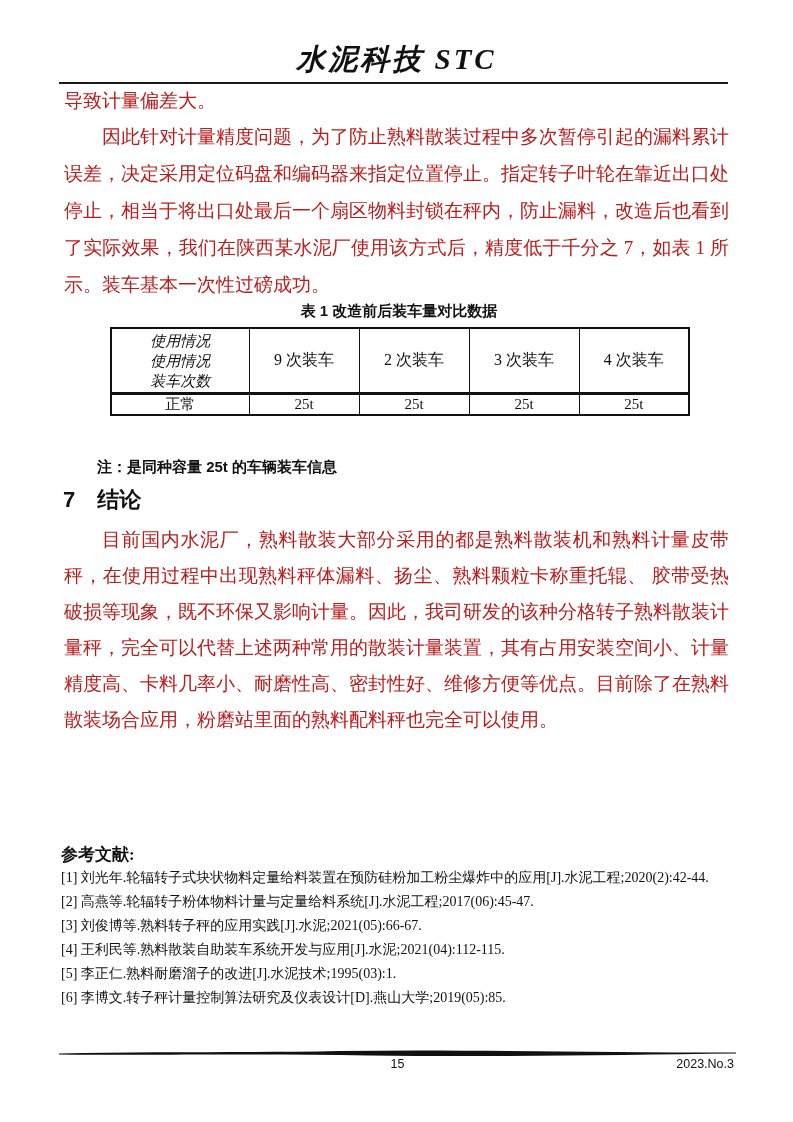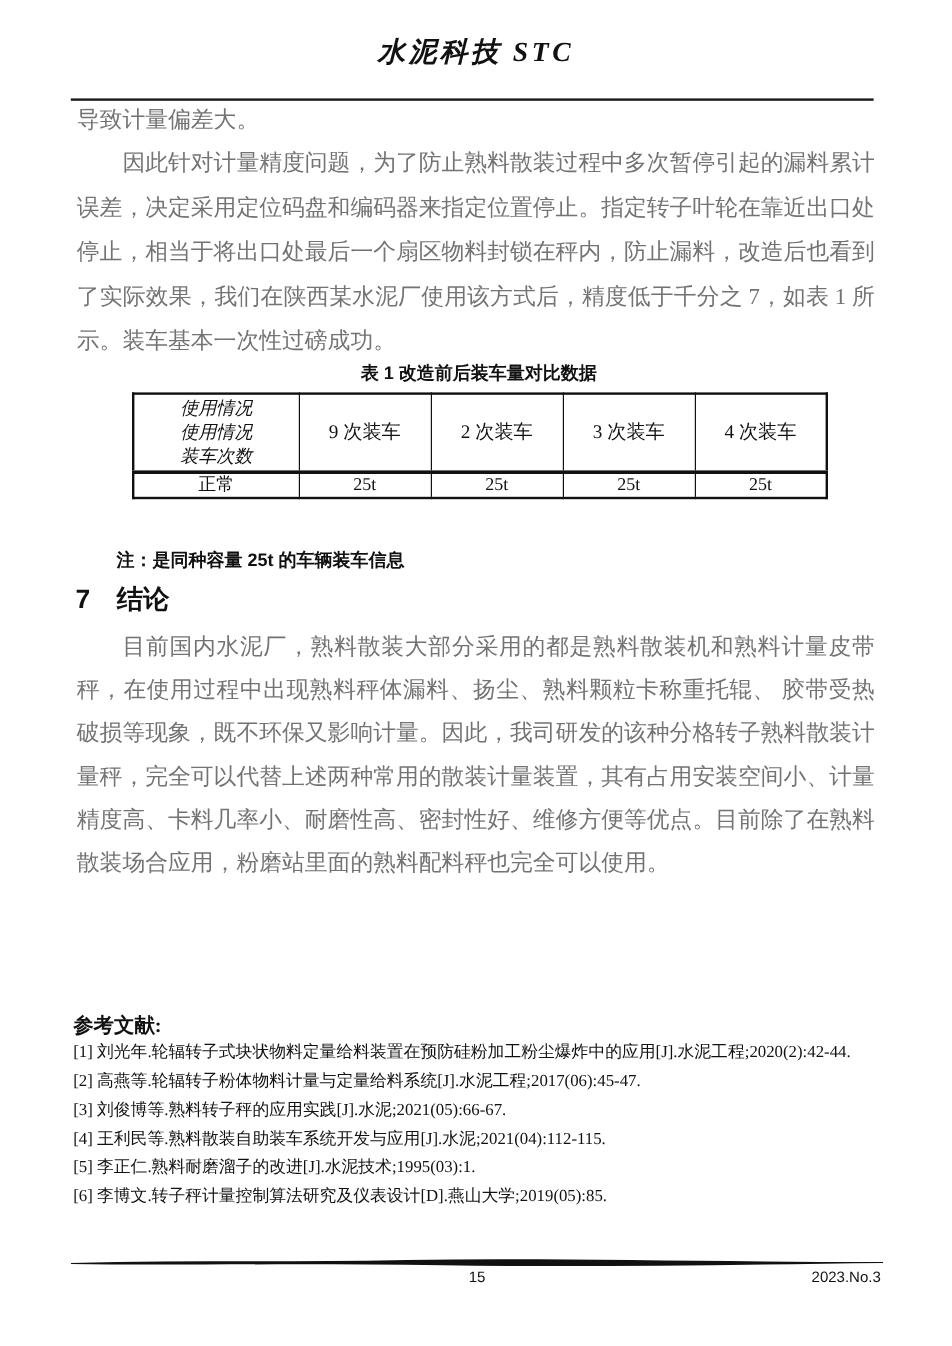--- a/index.html
+++ b/index.html
@@ -8,36 +8,36 @@
     background: #ffffff;
     position: relative;
     font-family: "Liberation Serif", "DejaVu Serif", serif;
     color: #111111;
     overflow: hidden;
   }
   .abs { position: absolute; }
 
   
   .journal-title {
-    top: 28px; left: 0; width: 793px;
+    top: 40px; left: 0; width: 793px;
     text-align: center;
-    font-size: 23px; font-weight: bold; font-style: italic;
+    font-size: 29px; font-weight: bold; font-style: italic;
     letter-spacing: 3px;
   }
   .header-rule {
     top: 82px; left: 59px; width: 669px; height: 2px;
     background: #1a1a1a;
   }
 
   
   .body-text {
     left: 64px; width: 665px;
     font-size: 19px;
     text-align: justify;
-    color: #737373;
+    color: #b91c1c;
   }
   .p-cont { top: 85px; line-height: 32px; text-align: left; }
   .p-main { top: 118px; line-height: 37px; text-indent: 2em; }
 
   
   .table-caption {
     top: 302px; left: 110px; width: 578px;
     text-align: center;
     font-family: "Liberation Sans", "DejaVu Sans", sans-serif;
     font-size: 15px; font-weight: bold;

